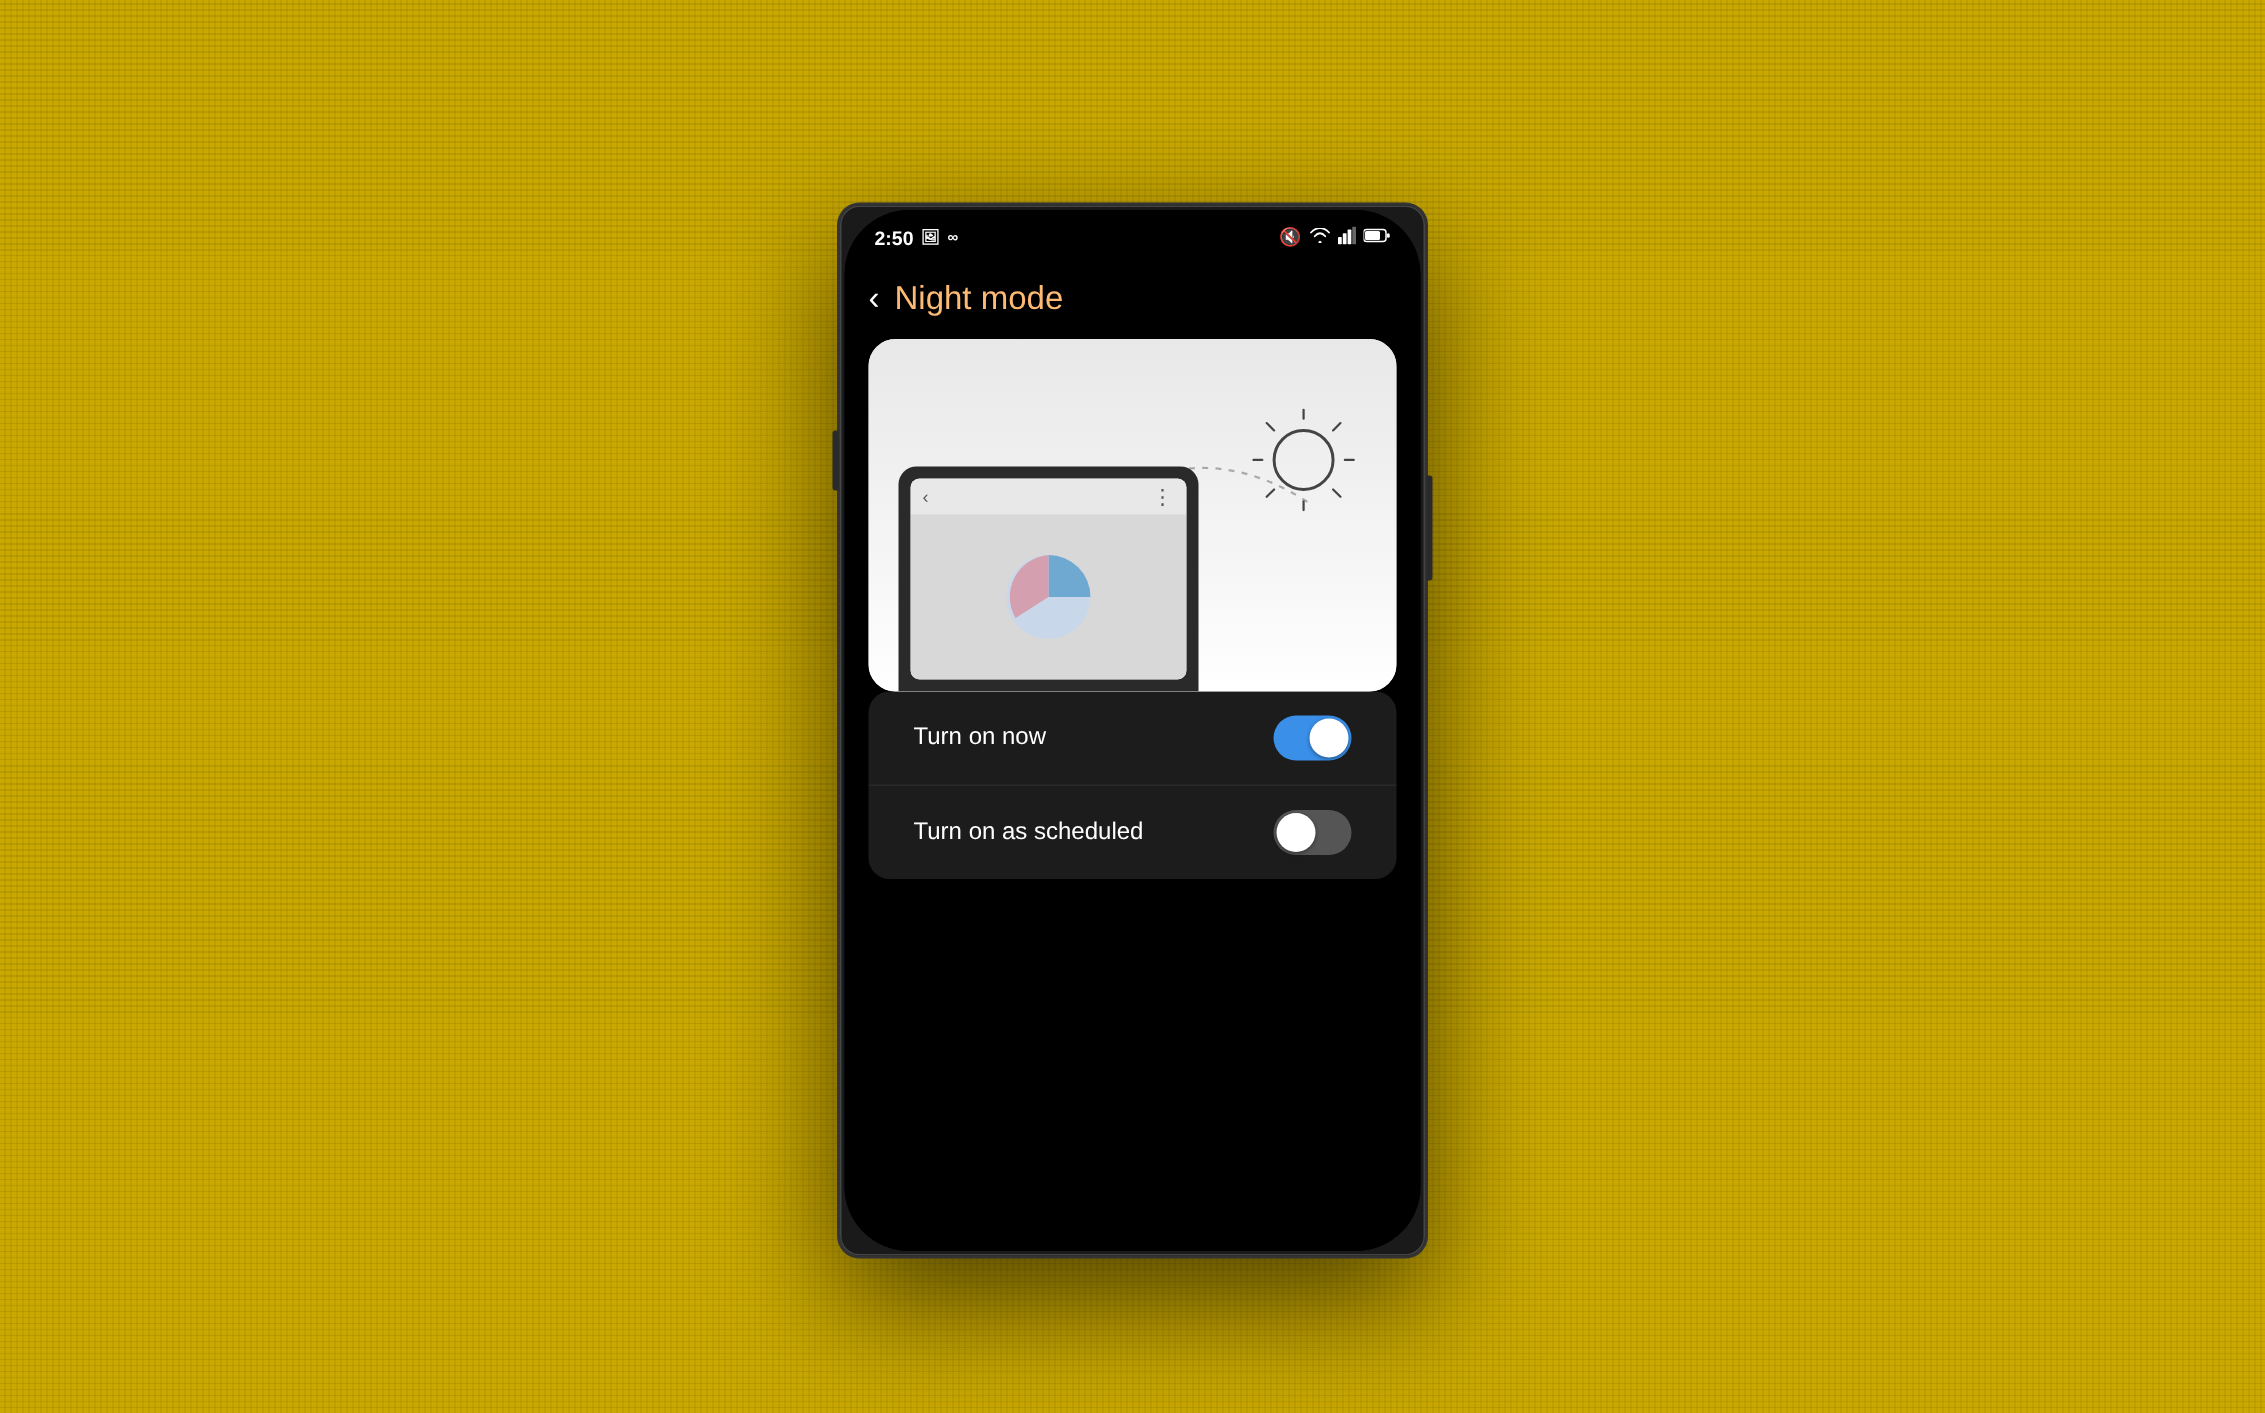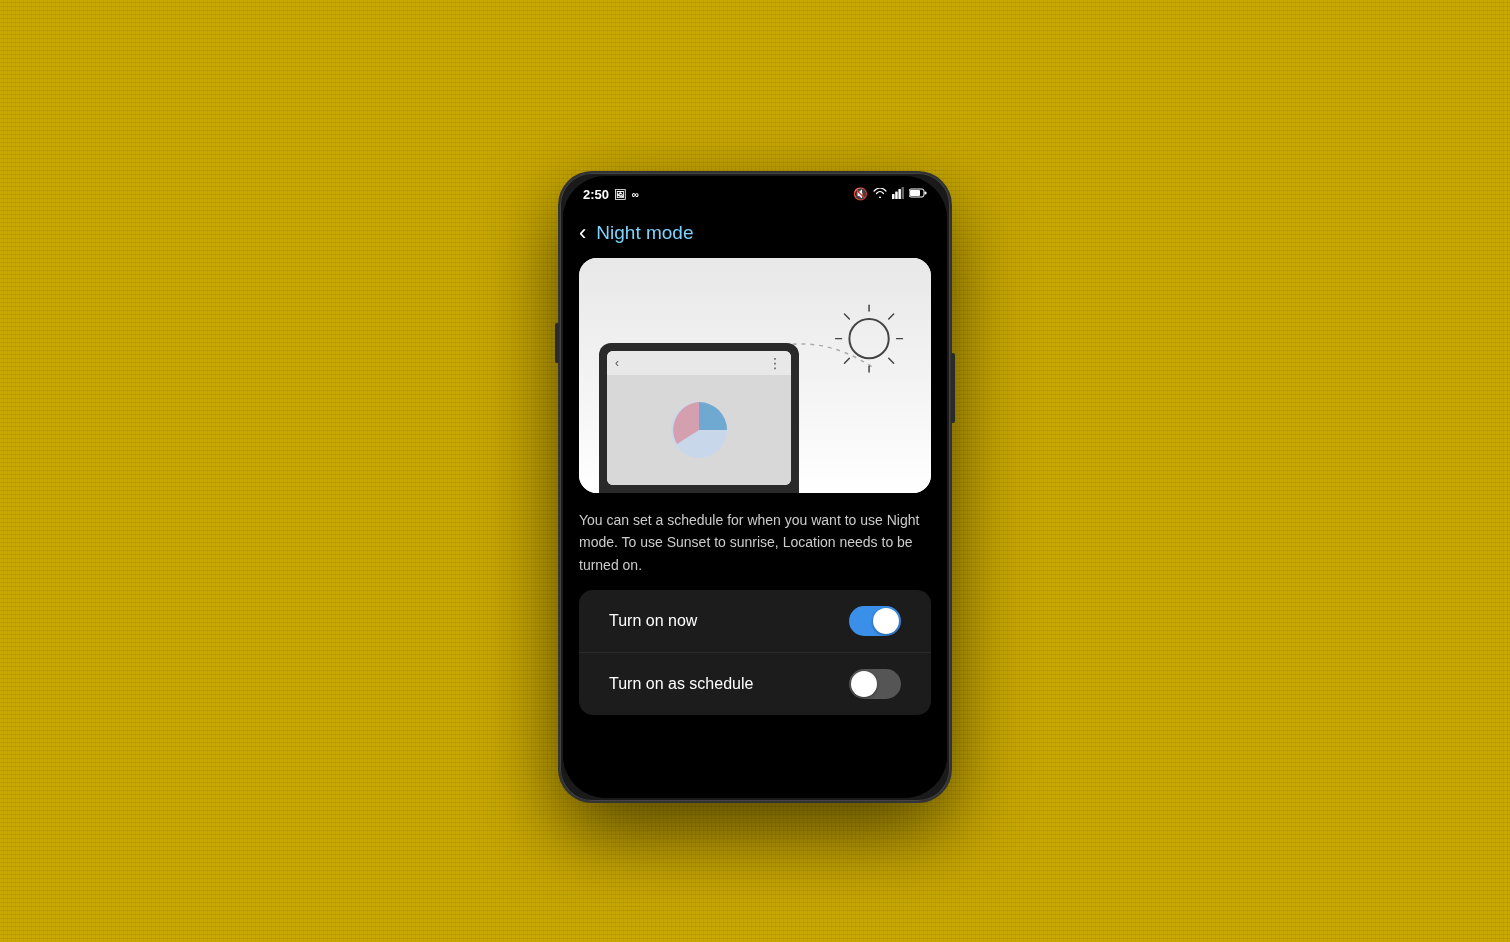--- a/index.html
+++ b/index.html
@@ -23,23 +23,23 @@
         rgba(0,0,0,0.05) 4px
       );
       display: flex;
       align-items: center;
       justify-content: center;
       font-family: 'Segoe UI', Arial, sans-serif;
     }
 
     .phone-outer {
       width: 390px;
-      height: 628px;
+      height: 700px;
       background: #1a1a1a;
-      border-radius: 32px;
+      border-radius: 13px;
       padding: 3px;
       box-shadow:
         0 0 0 2px #333,
         0 30px 80px rgba(0,0,0,0.6),
         inset 0 0 0 1px #444;
       position: relative;
       margin-top: 32px;
     }
 
     .phone-inner {
@@ -112,22 +112,22 @@
     }
 
     .back-btn {
       color: #fff;
       font-size: 22px;
       cursor: pointer;
       line-height: 1;
     }
 
     .page-title {
-      color: #7dd3fc;
-      font-size: 19px;
+      color: #fdba74;
+      font-size: 22px;
       font-weight: 400;
     }
 
     
     .content {
       flex: 1;
       background: #000;
       overflow-y: auto;
       overflow-x: hidden;
     }
@@ -371,36 +371,35 @@
                   <path d="M30 30 L30 2 A28 28 0 0 0 8 44 Z" fill="#d4a0b0"></path>
 
                 </svg>
               </div>
             </div>
           </div>
 
         </div>
       </div>
 
-      <p class="description-text">You can set a schedule for when you want to use Night mode. To use Sunset to sunrise, Location needs to be turned on.</p>
 
       <div class="settings-section">
 
         <div class="setting-row">
           <div class="setting-row-content">
             <div class="setting-label">Turn on now</div>
           </div>
           <div class="toggle toggle-on">
             <div class="toggle-knob"></div>
           </div>
         </div>
 
         <div class="setting-row">
           <div class="setting-row-content">
-            <div class="setting-label">Turn on as schedule</div>
+            <div class="setting-label">Turn on as scheduled</div>
           </div>
           <div class="toggle toggle-off">
             <div class="toggle-knob"></div>
           </div>
         </div>
 
       </div>
 
       <div class="bottom-spacer"></div>
 

